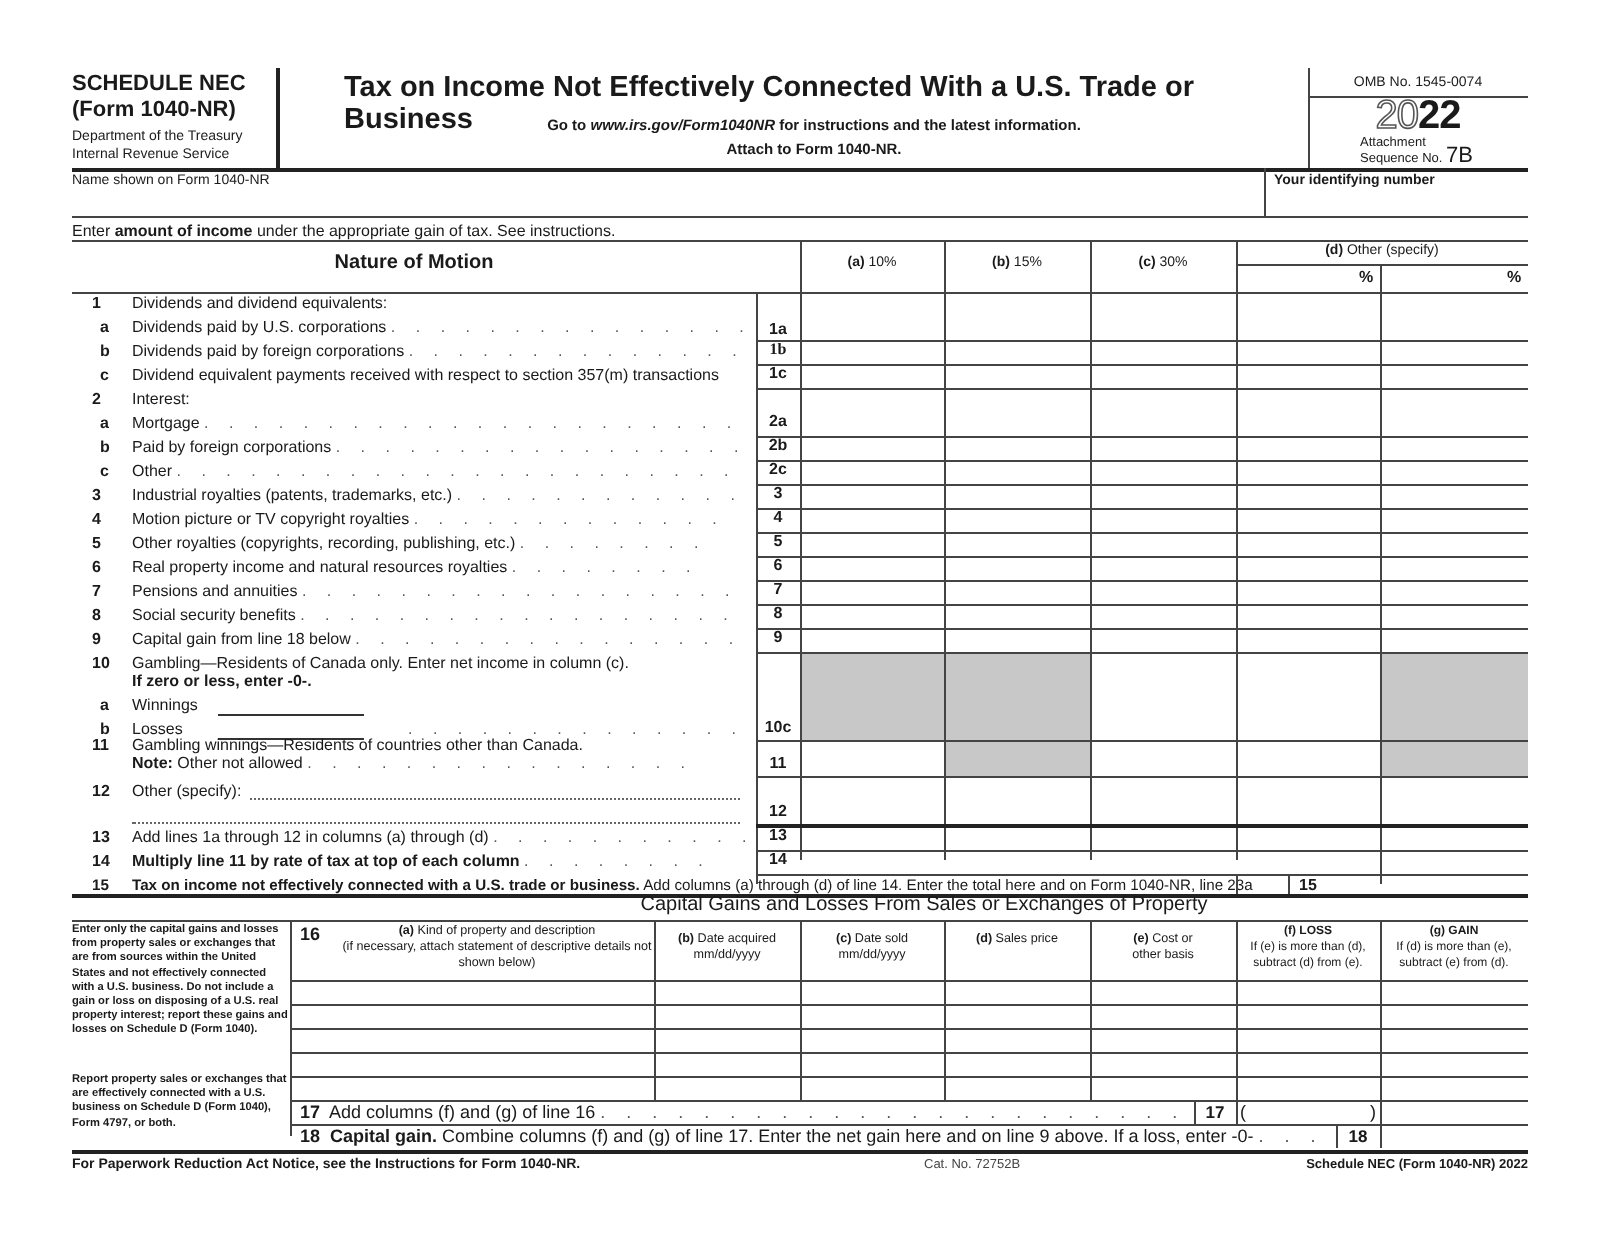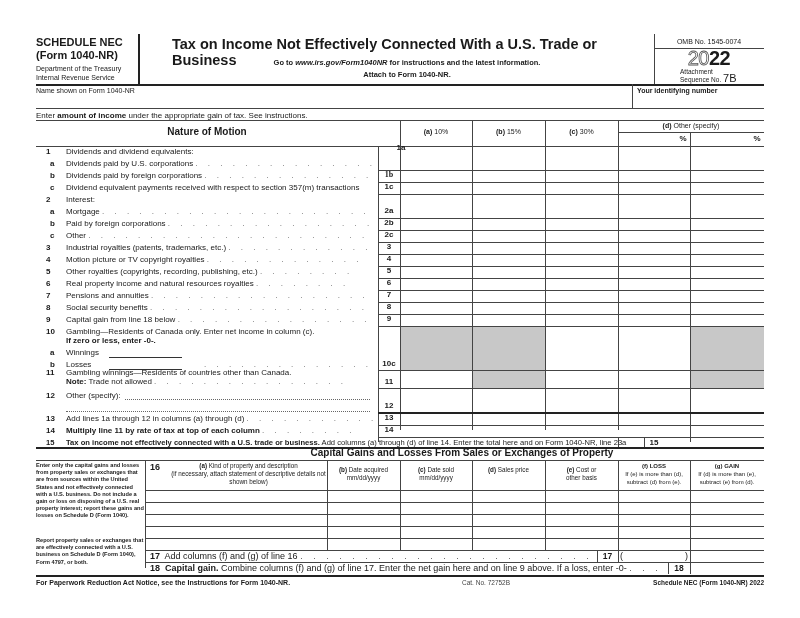--- a/index.html
+++ b/index.html
@@ -32,21 +32,21 @@
   .nat-income { left: 36px; top: 126px; width: 342px; text-align: center; font-size: 10px; font-weight: bold; }
   .row { position: absolute; left: 36px; width: 342px; font-size: 8px; height: 12px; line-height: 12px; white-space: nowrap; overflow: hidden; }
   .row .num { position: absolute; left: 10px; width: 16px; font-weight: bold; }
   .row .sub { position: absolute; left: 14px; width: 10px; font-weight: bold; }
   .row .txt { position: absolute; left: 30px; right: 4px; overflow: hidden; }
   .row .dots { color: #555; letter-spacing: 4px; }
   .lref { position: absolute; left: 378px; width: 22px; font-size: 8px; font-weight: bold; text-align: center; }
   .shade { position: absolute; background: #c8c8c8; }
 
   
-  .cg-title { left: 160px; top: 447px; width: 604px; text-align: center; font-size: 10px; font-weight: bold; }
+  .cg-title { left: 160px; top: 447px; width: 604px; text-align: center; font-size: 10px; font-weight: normal; }
   .cg-side { left: 36px; font-size: 5.6px; font-weight: bold; line-height: 7.2px; width: 108px; }
   .cg-head { position: absolute; font-size: 6.3px; text-align: center; line-height: 8px; }
   .footer { position: absolute; top: 579px; font-size: 7px; }
 </style>
 </head>
 <body>
 
 <div class="abs sched-title">
   <div>SCHEDULE NEC</div>
   <div>(Form 1040-NR)</div>
@@ -110,21 +110,21 @@
 
 <div class="row" style="top:146px;">
     <span class="num">1</span>
     <span class="txt">Dividends and dividend equivalents:</span>
   </div>
 
 <div class="row" style="top:158px;">
     <span class="sub">a</span>
     <span class="txt"><span>Dividends paid by U.S. corporations</span> <span class="dots">. . . . . . . . . . . . . . . . . .</span></span>
   </div>
-<div class="lref" style="top:143px;margin-left:12px;">1a</div>
+<div class="lref" style="top:160px;">1a</div>
 <div class="hline" style="left:378px; top:170px; width:386px;"></div>
 
 <div class="row" style="top:170px;">
     <span class="sub">b</span>
     <span class="txt"><span>Dividends paid by foreign corporations</span> <span class="dots">. . . . . . . . . . . . . . . . . .</span></span>
   </div>
 <div class="lref" style="top:170px;font-family:Liberation Serif, serif;">1b</div>
 <div class="hline" style="left:378px; top:182px; width:386px;"></div>
 
 <div class="row" style="top:182px;">
@@ -227,21 +227,21 @@
   </div>
 <div class="abs" style="left:109px; top:360px; width:73px; height:10px; border-bottom:1px solid #333;"></div>
 <div class="lref" style="top:359px;">10c</div>
 <div class="hline" style="left:378px; top:370px; width:386px;"></div>
 
 <div class="row" style="top:367px;">
     <span class="num">11</span>
     <span class="txt">Gambling winnings—Residents of countries other than Canada.</span>
   </div>
 <div class="row" style="top:376px;">
-    <span class="txt"><b>Note:</b><span> Trade not allowed</span> <span class="dots">. . . . . . . . . . . . . . . .</span></span>
+    <span class="txt"><b>Note:</b><span> Other not allowed</span> <span class="dots">. . . . . . . . . . . . . . . .</span></span>
   </div>
 <div class="lref" style="top:377px;">11</div>
 <div class="hline" style="left:378px; top:388px; width:386px;"></div>
 
 <div class="row" style="top:390px;">
     <span class="num">12</span>
     <span class="txt">Other (specify):</span>
   </div>
 <div class="abs" style="left:125px; top:392px; width:245px; height:8px; border-bottom:1px dotted #666;"></div>
 <div class="abs" style="left:66px; top:404px; width:304px; height:8px; border-bottom:1px dotted #666;"></div>

